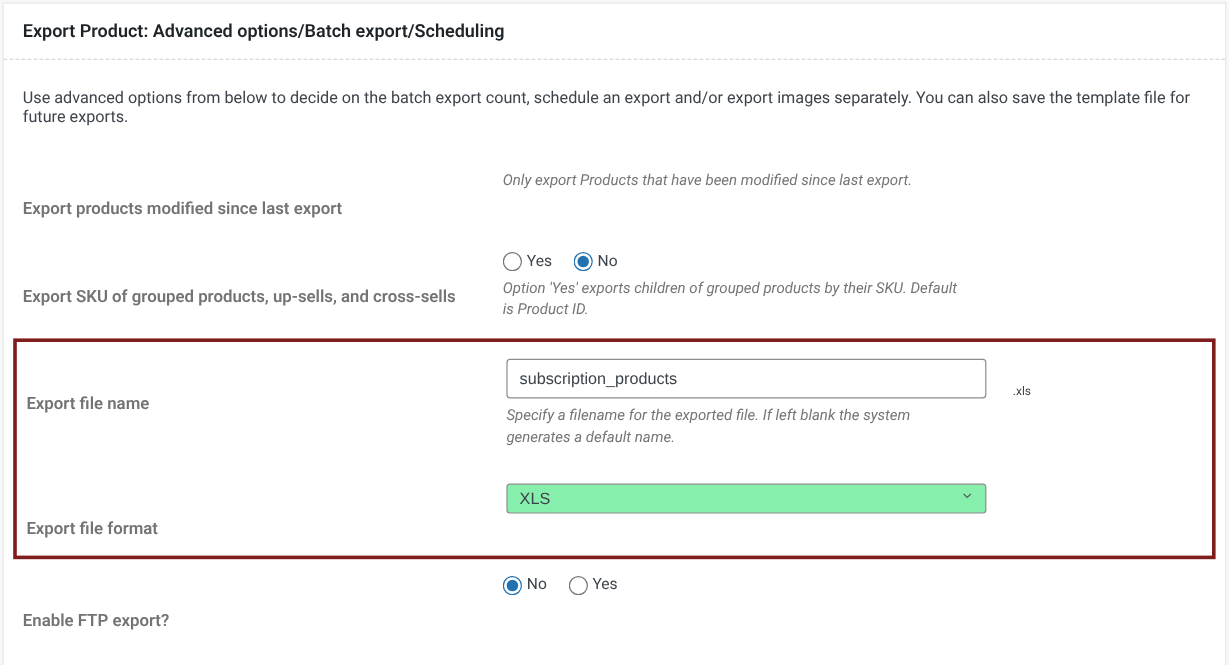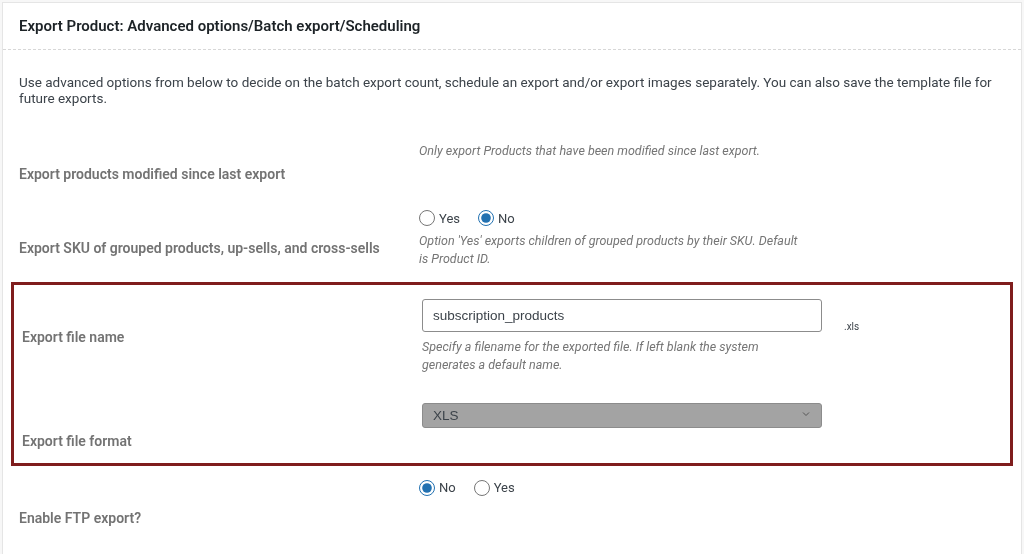--- a/index.html
+++ b/index.html
@@ -101,21 +101,21 @@
     position: relative;
     width: 400px;
   }
   .select-input {
     width: 100%;
     padding: 4px 10px;
     border: 1px solid #8c8c8c;
     border-radius: 3px;
     font-size: 13.5px;
     color: #3c434a;
-    background: #a3a3a3;
+    background: #86efac;
     appearance: none;
     -webkit-appearance: none;
   }
   .select-caret {
     position: absolute;
     right: 10px;
     top: 50%;
     transform: translateY(-50%);
     pointer-events: none;
     color: #555;

